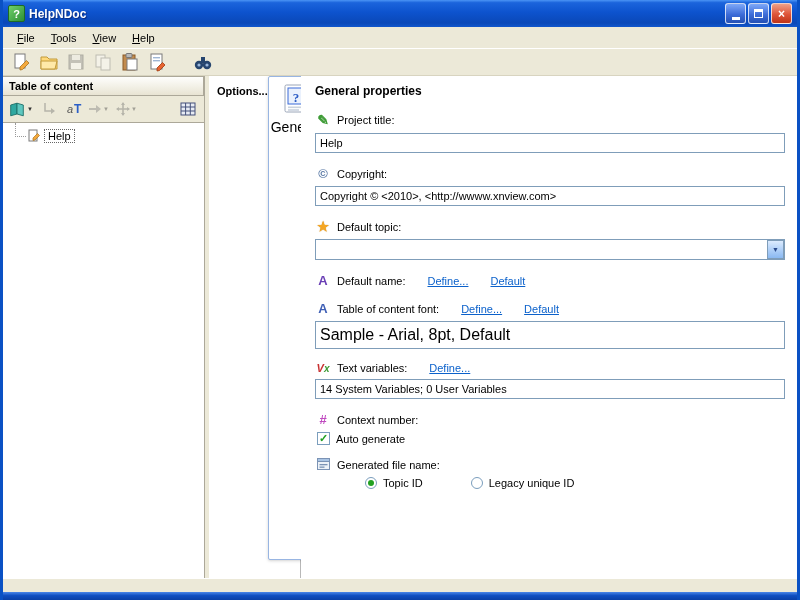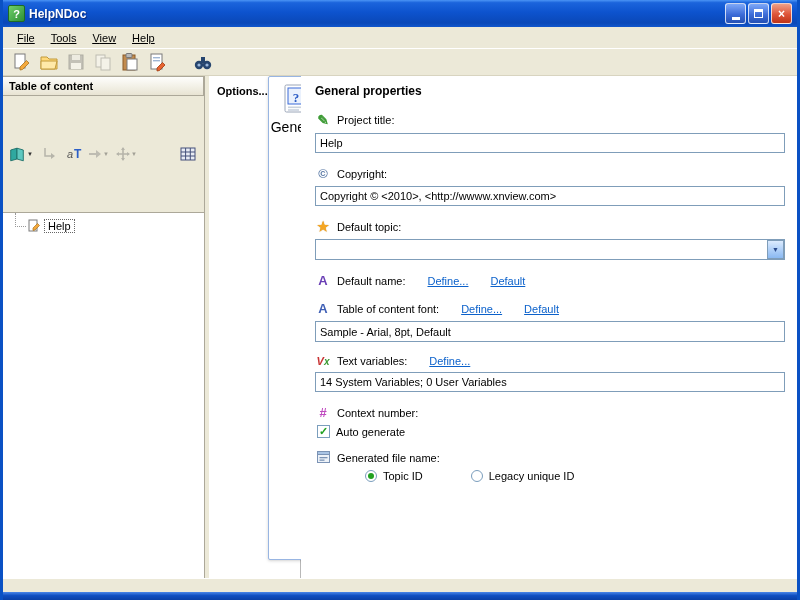--- a/index.html
+++ b/index.html
@@ -18,34 +18,34 @@
   .title-text { color: #fff; font-weight: bold; font-size: 12px; text-shadow: 1px 1px 1px #0A2B7E; text-align: right; }
   .win-btns { margin-left: auto; display: flex; gap: 2px; }
   .win-btn { width: 21px; height: 21px; border-radius: 3px; border: 1px solid rgba(255,255,255,.75);
              background: linear-gradient(180deg,#7EA8F8,#3D6CD8 55%,#2450B4); display: flex; align-items: center;
              justify-content: center; color: #fff; font-weight: bold; font-size: 12px; line-height: 1; }
   .win-btn.close { background: linear-gradient(180deg,#F0A088,#DE5438 55%,#BE3418); }
   .glyph-min { width: 8px; height: 3px; background: #fff; margin-top: 9px; }
   .glyph-max { width: 9px; height: 9px; border: 1px solid #fff; border-top-width: 3px; }
 
   
-  .menubar { height: 21px; flex: 0 0 21px; display: flex; align-items: center; padding-left: 6px; background: #ECE9D8; text-decoration: underline; }
+  .menubar { height: 21px; flex: 0 0 21px; display: flex; align-items: center; padding-left: 6px; background: #ECE9D8; }
   .menu-item { display: inline-block; padding: 2px 8px; }
   .menu-item::first-letter { text-decoration: underline; }
 
   .toolbar { height: 28px; flex: 0 0 28px; display: flex; align-items: center; gap: 5px; padding: 0 8px;
              background: #ECE9D8; border-top: 1px solid #FFFFFF; border-bottom: 1px solid #D8D4C0; }
   .tb-btn { width: 22px; height: 22px; display: flex; align-items: center; justify-content: center; }
   .tb-btn.disabled { filter: grayscale(1) opacity(.4); }
   .tb-gap { width: 14px; }
 
   
   .main { flex: 1 1 auto; display: flex; background: #ECE9D8; overflow: hidden; }
 
-  .left-panel { width: 202px; flex: 0 0 202px; display: flex; flex-direction: column; border-right: 1px solid #ACA899; gap: 45px; }
+  .left-panel { width: 202px; flex: 0 0 202px; display: flex; flex-direction: column; border-right: 1px solid #ACA899; }
   .panel-header { height: 20px; flex: 0 0 20px; background: linear-gradient(180deg,#FEFEFC,#E8E4D3);
                   border: 1px solid #ACA899; border-left: none; font-weight: bold; padding: 3px 6px; }
   .toc-toolbar { height: 26px; flex: 0 0 26px; display: flex; align-items: center; gap: 6px; padding: 0 5px; background: #ECE9D8; }
   .tb-group { display: flex; align-items: center; gap: 1px; }
   .caret { font-size: 6px; color: #333; }
   .rename-a { font-size: 11px; color: #555; font-style: italic; }
   .rename-t { font-size: 12px; color: #2B5FC7; font-weight: bold; }
   .toc-spacer { flex: 1; }
   .tree { flex: 1; background: #fff; border-top: 1px solid #ACA899; position: relative; padding-top: 6px; }
   .tree-item { display: flex; align-items: center; gap: 3px; padding-left: 24px; position: relative; }
@@ -75,21 +75,21 @@
   .i-fontA2 { color: #3F5FB5; font-size: 13px; }
   .i-hash  { color: #C04BC0; font-size: 13px; }
   .vx .v { color: #C83232; font-weight: bold; font-style: italic; font-size: 11px; }
   .vx .x { color: #3D9B35; font-weight: bold; font-style: italic; font-size: 10px; }
 
   .lnk { color: #0B61CB; text-decoration: underline; margin-left: 16px; }
 
   .xp-input { width: 100%; height: 20px; border: 1px solid #7F9DB9; padding: 1px 4px;
               font-family: "Liberation Sans", sans-serif; font-size: 11px; background: #fff; }
   .xp-input.font-lg { height: 24px; font-size: 14px; }
-  .xp-input.font-md { height: 21px; font-size: 11px; }
+  .xp-input.font-md { height: 28px; font-size: 16px; }
 
   .xp-combo { width: 100%; height: 21px; border: 1px solid #7F9DB9; background: #fff; display: flex; align-items: stretch; }
   .combo-value { flex: 1; padding: 2px 4px; }
   .combo-btn { width: 17px; display: flex; align-items: center; justify-content: center;
                background: linear-gradient(180deg,#DCEBFE,#A9CCF7 60%,#8BB9F2); border: 1px solid #FFF;
                outline: 1px solid #7F9DB9; outline-offset: -1px; color: #34549C; }
   .combo-btn .caret { font-size: 7px; color: #2A4A8C; }
 
   .check-row, .radio-lbl { display: inline-flex; align-items: center; gap: 6px; }
   .check-row { margin-left: 2px; }

